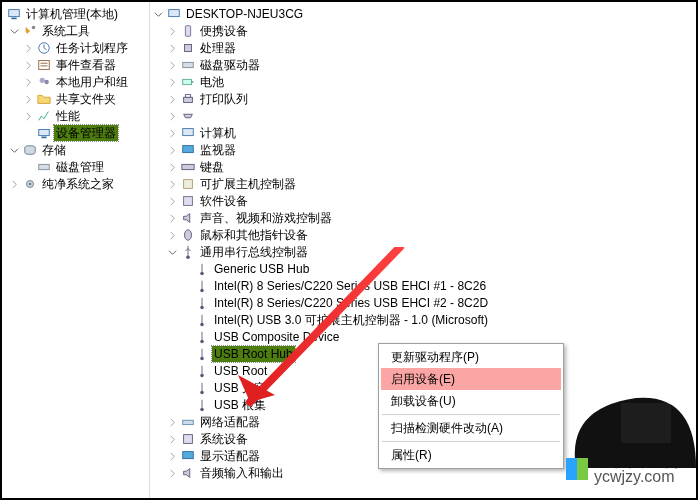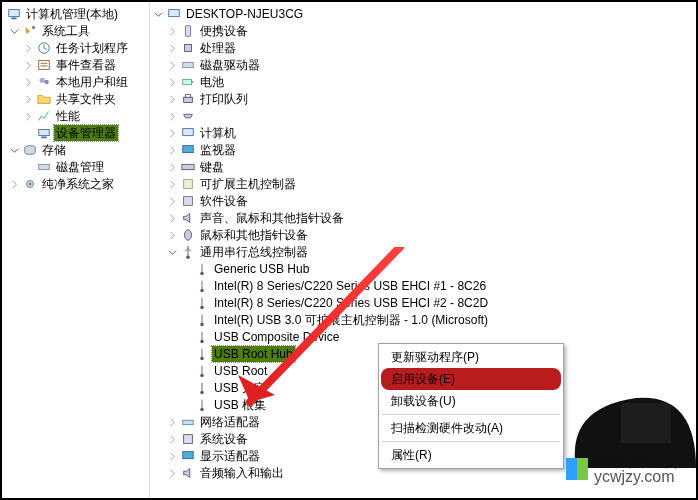--- a/index.html
+++ b/index.html
@@ -9,21 +9,21 @@
   .right{flex:1;padding:3px 2px;box-sizing:border-box;position:relative;}
   .node{display:flex;align-items:center;height:16px;line-height:16px;white-space:nowrap;margin:1px 0;}
   .tw{width:12px;height:12px;display:inline-flex;align-items:center;justify-content:center;color:#555;font-size:10px;flex:0 0 12px;}
   .tw svg{width:9px;height:9px;}
   .ico{width:16px;height:16px;display:inline-flex;align-items:center;justify-content:center;margin:0 2px;flex:0 0 16px;}
   .ico svg{width:14px;height:14px;}
   .lbl{padding:0 2px;}
   .sel>.lbl{background:#4d7c0f;outline:1px dotted #888;}
   .menu{position:absolute;left:228px;top:341px;width:180px;background:#fff;border:1px solid #a0a0a0;box-shadow:2px 2px 4px rgba(0,0,0,.3);font-size:12px;padding:2px;z-index:50;}
   .mi{height:22px;line-height:22px;padding:0 8px 0 10px;white-space:nowrap;}
-  .mi.h{background:#b91c1c;border-radius:8px;}
+  .mi.h{background:#fca5a5;}
   .sep{height:1px;background:#d0d0d0;margin:2px 1px;}
   .arrow{position:absolute;z-index:60;pointer-events:none;}
   .wm{position:absolute;right:12px;bottom:12px;display:flex;align-items:center;gap:6px;z-index:70;pointer-events:none;}
   .wm-logo{width:22px;height:22px;background:linear-gradient(90deg,#2aa3ff 50%,#7ac943 50%);}
   .wm-txt{font-weight:700;font-size:15px;color:#111;}
   .wm-sub{font-size:16px;color:#555;margin-top:-3px;}
   .blob{position:absolute;right:0;bottom:30px;width:170px;height:100px;z-index:40;pointer-events:none;}
 </style>
 </head>
 <body>
@@ -333,21 +333,21 @@
           <span class="tw">
             <svg viewBox="0 0 10 10">
               <path d="M3 1l4 4-4 4" fill="none" stroke="#999"></path>
             </svg>
           </span>
           <span class="ico">
             <svg viewBox="0 0 16 16">
               <path d="M3 6h3l4-3v10l-4-3H3z" fill="#ccd" stroke="#557"></path>
             </svg>
           </span>
-          <span class="lbl">声音、鼠标和其他指针设备</span>
+          <span class="lbl">声音、视频和游戏控制器</span>
         </div>
    <div class="node" style="padding-left:14px">
           <span class="tw">
             <svg viewBox="0 0 10 10">
               <path d="M3 1l4 4-4 4" fill="none" stroke="#999"></path>
             </svg>
           </span>
           <span class="ico">
             <svg viewBox="0 0 16 16">
               <ellipse cx="8" cy="8" rx="4" ry="6" fill="#ccd" stroke="#557"></ellipse>

